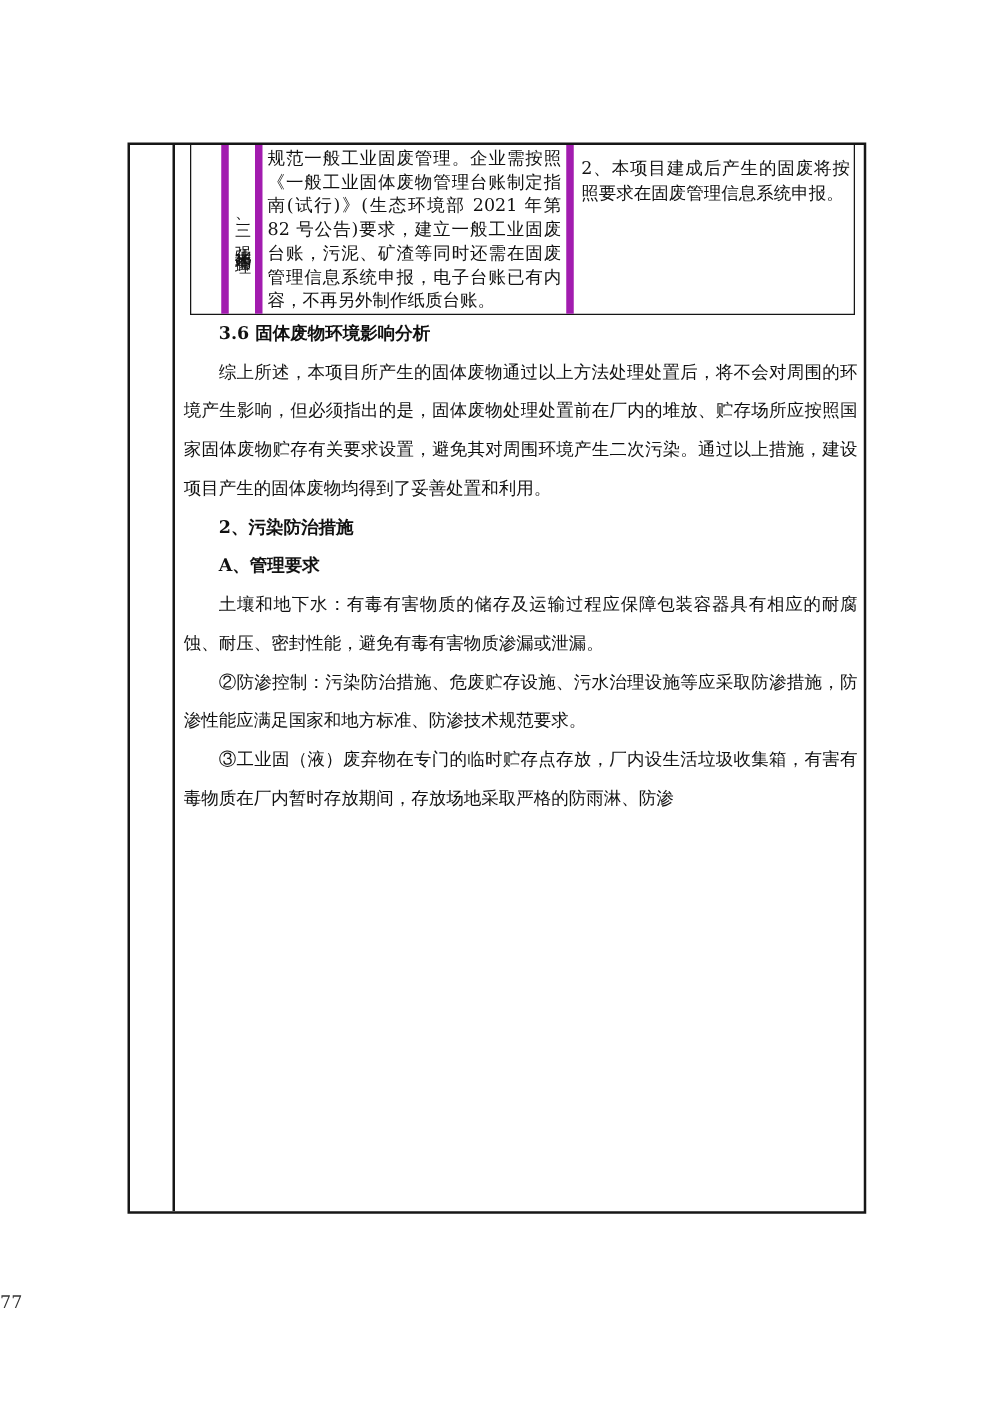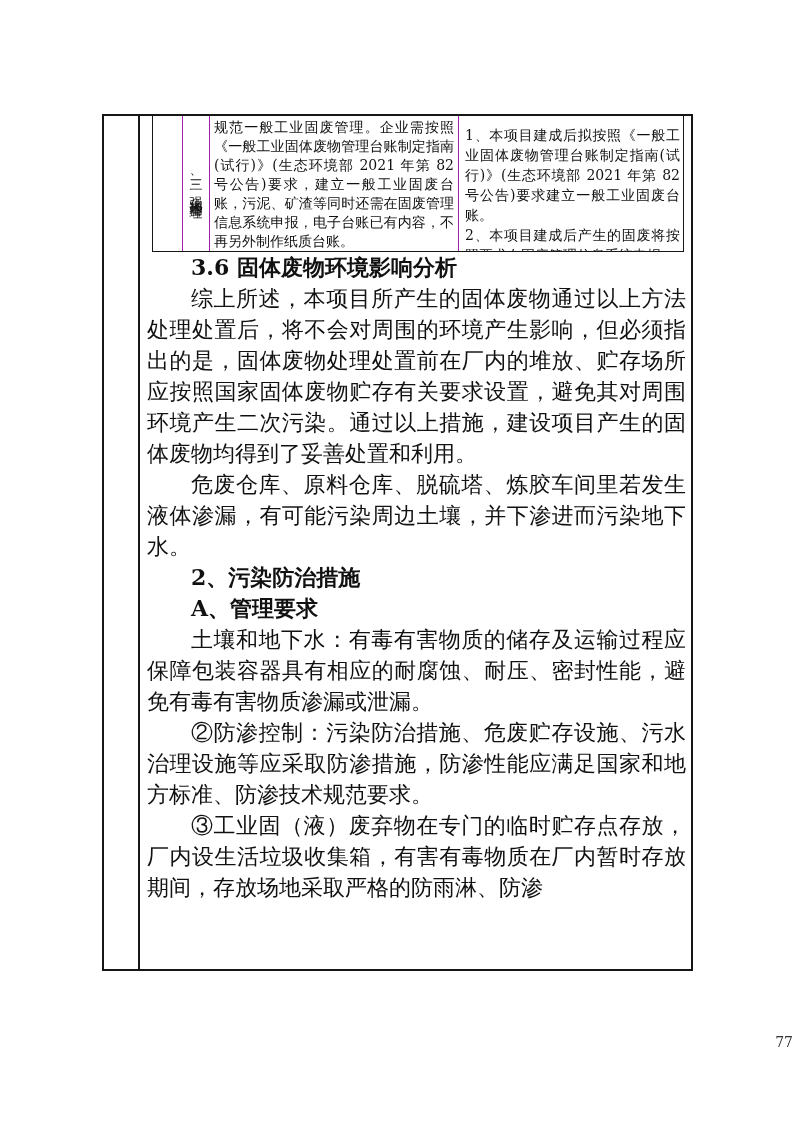--- a/index.html
+++ b/index.html
@@ -44,21 +44,21 @@
     width: 532px;
     height: 136px;
     border: 1px solid #161616;
     border-top: none;
     box-sizing: border-box;
     display: flex;
     background: #ffffff;
   }
   .ic {
     box-sizing: border-box;
-    border-right: 1px solid #a21caf;
+    border-right: 6px solid #a21caf;
     overflow: hidden;
   }
   .ic:last-child { border-right: none; }
   .ic-empty { width: 30px; flex: none; }
   .ic-vertical {
     width: 27px;
     flex: none;
     display: flex;
     align-items: center;
     justify-content: center;
@@ -94,58 +94,56 @@
     right: 0;
     padding: 0 5px 0 7px;
     font-size: 17px;
     line-height: 31px;
     text-align: justify;
   }
   .body-text p, .body-text h3 {
     margin: 0;
     padding: 0;
     text-indent: 2em;
-    font-size: 22px;
+    font-size: 14px;
     font-weight: normal;
   }
   .body-text h3 { font-weight: bold; }
   
   .page-number {
     position: absolute;
     left: 0;
     right: 0;
     top: 1034px;
-    text-align: right;
+    text-align: left;
     font-size: 14px;
     color: #333333;
   }
 </style>
 </head>
 <body>
 
 <div class="paper">
 
   <div class="outer-table">
     <div class="outer-left"></div>
     <div class="outer-content">
 
       <div class="inner-table">
         <div class="ic ic-empty"></div>
         <div class="ic ic-vertical">三、强化末端管理</div>
         <div class="ic ic-requirement">规范一般工业固废管理。企业需按照《一般工业固体废物管理台账制定指南(试行)》(生态环境部 2021 年第 82 号公告)要求，建立一般工业固废台账，污泥、矿渣等同时还需在固废管理信息系统申报，电子台账已有内容，不再另外制作纸质台账。</div>
         <div class="ic ic-response">
-          <p class="resp-item">1、本项目建成后拟按照《一般工业固体废物管理台账制定指南(试行)》(生态环境部 2021 年第 82 号公告)要求建立一般工业固废台账。</p>
           <p class="resp-item">2、本项目建成后产生的固废将按照要求在固废管理信息系统申报。</p>
         </div>
       </div>
 
       <div class="body-text">
         <h3>3.6 固体废物环境影响分析</h3>
         <p>综上所述，本项目所产生的固体废物通过以上方法处理处置后，将不会对周围的环境产生影响，但必须指出的是，固体废物处理处置前在厂内的堆放、贮存场所应按照国家固体废物贮存有关要求设置，避免其对周围环境产生二次污染。通过以上措施，建设项目产生的固体废物均得到了妥善处置和利用。</p>
-        <p>危废仓库、原料仓库、脱硫塔、炼胶车间里若发生液体渗漏，有可能污染周边土壤，并下渗进而污染地下水。</p>
         <h3>2、污染防治措施</h3>
         <h3>A、管理要求</h3>
         <p>土壤和地下水：有毒有害物质的储存及运输过程应保障包装容器具有相应的耐腐蚀、耐压、密封性能，避免有毒有害物质渗漏或泄漏。</p>
         <p>②防渗控制：污染防治措施、危废贮存设施、污水治理设施等应采取防渗措施，防渗性能应满足国家和地方标准、防渗技术规范要求。</p>
         <p>③工业固（液）废弃物在专门的临时贮存点存放，厂内设生活垃圾收集箱，有害有毒物质在厂内暂时存放期间，存放场地采取严格的防雨淋、防渗</p>
       </div>
 
     </div>
   </div>
 

